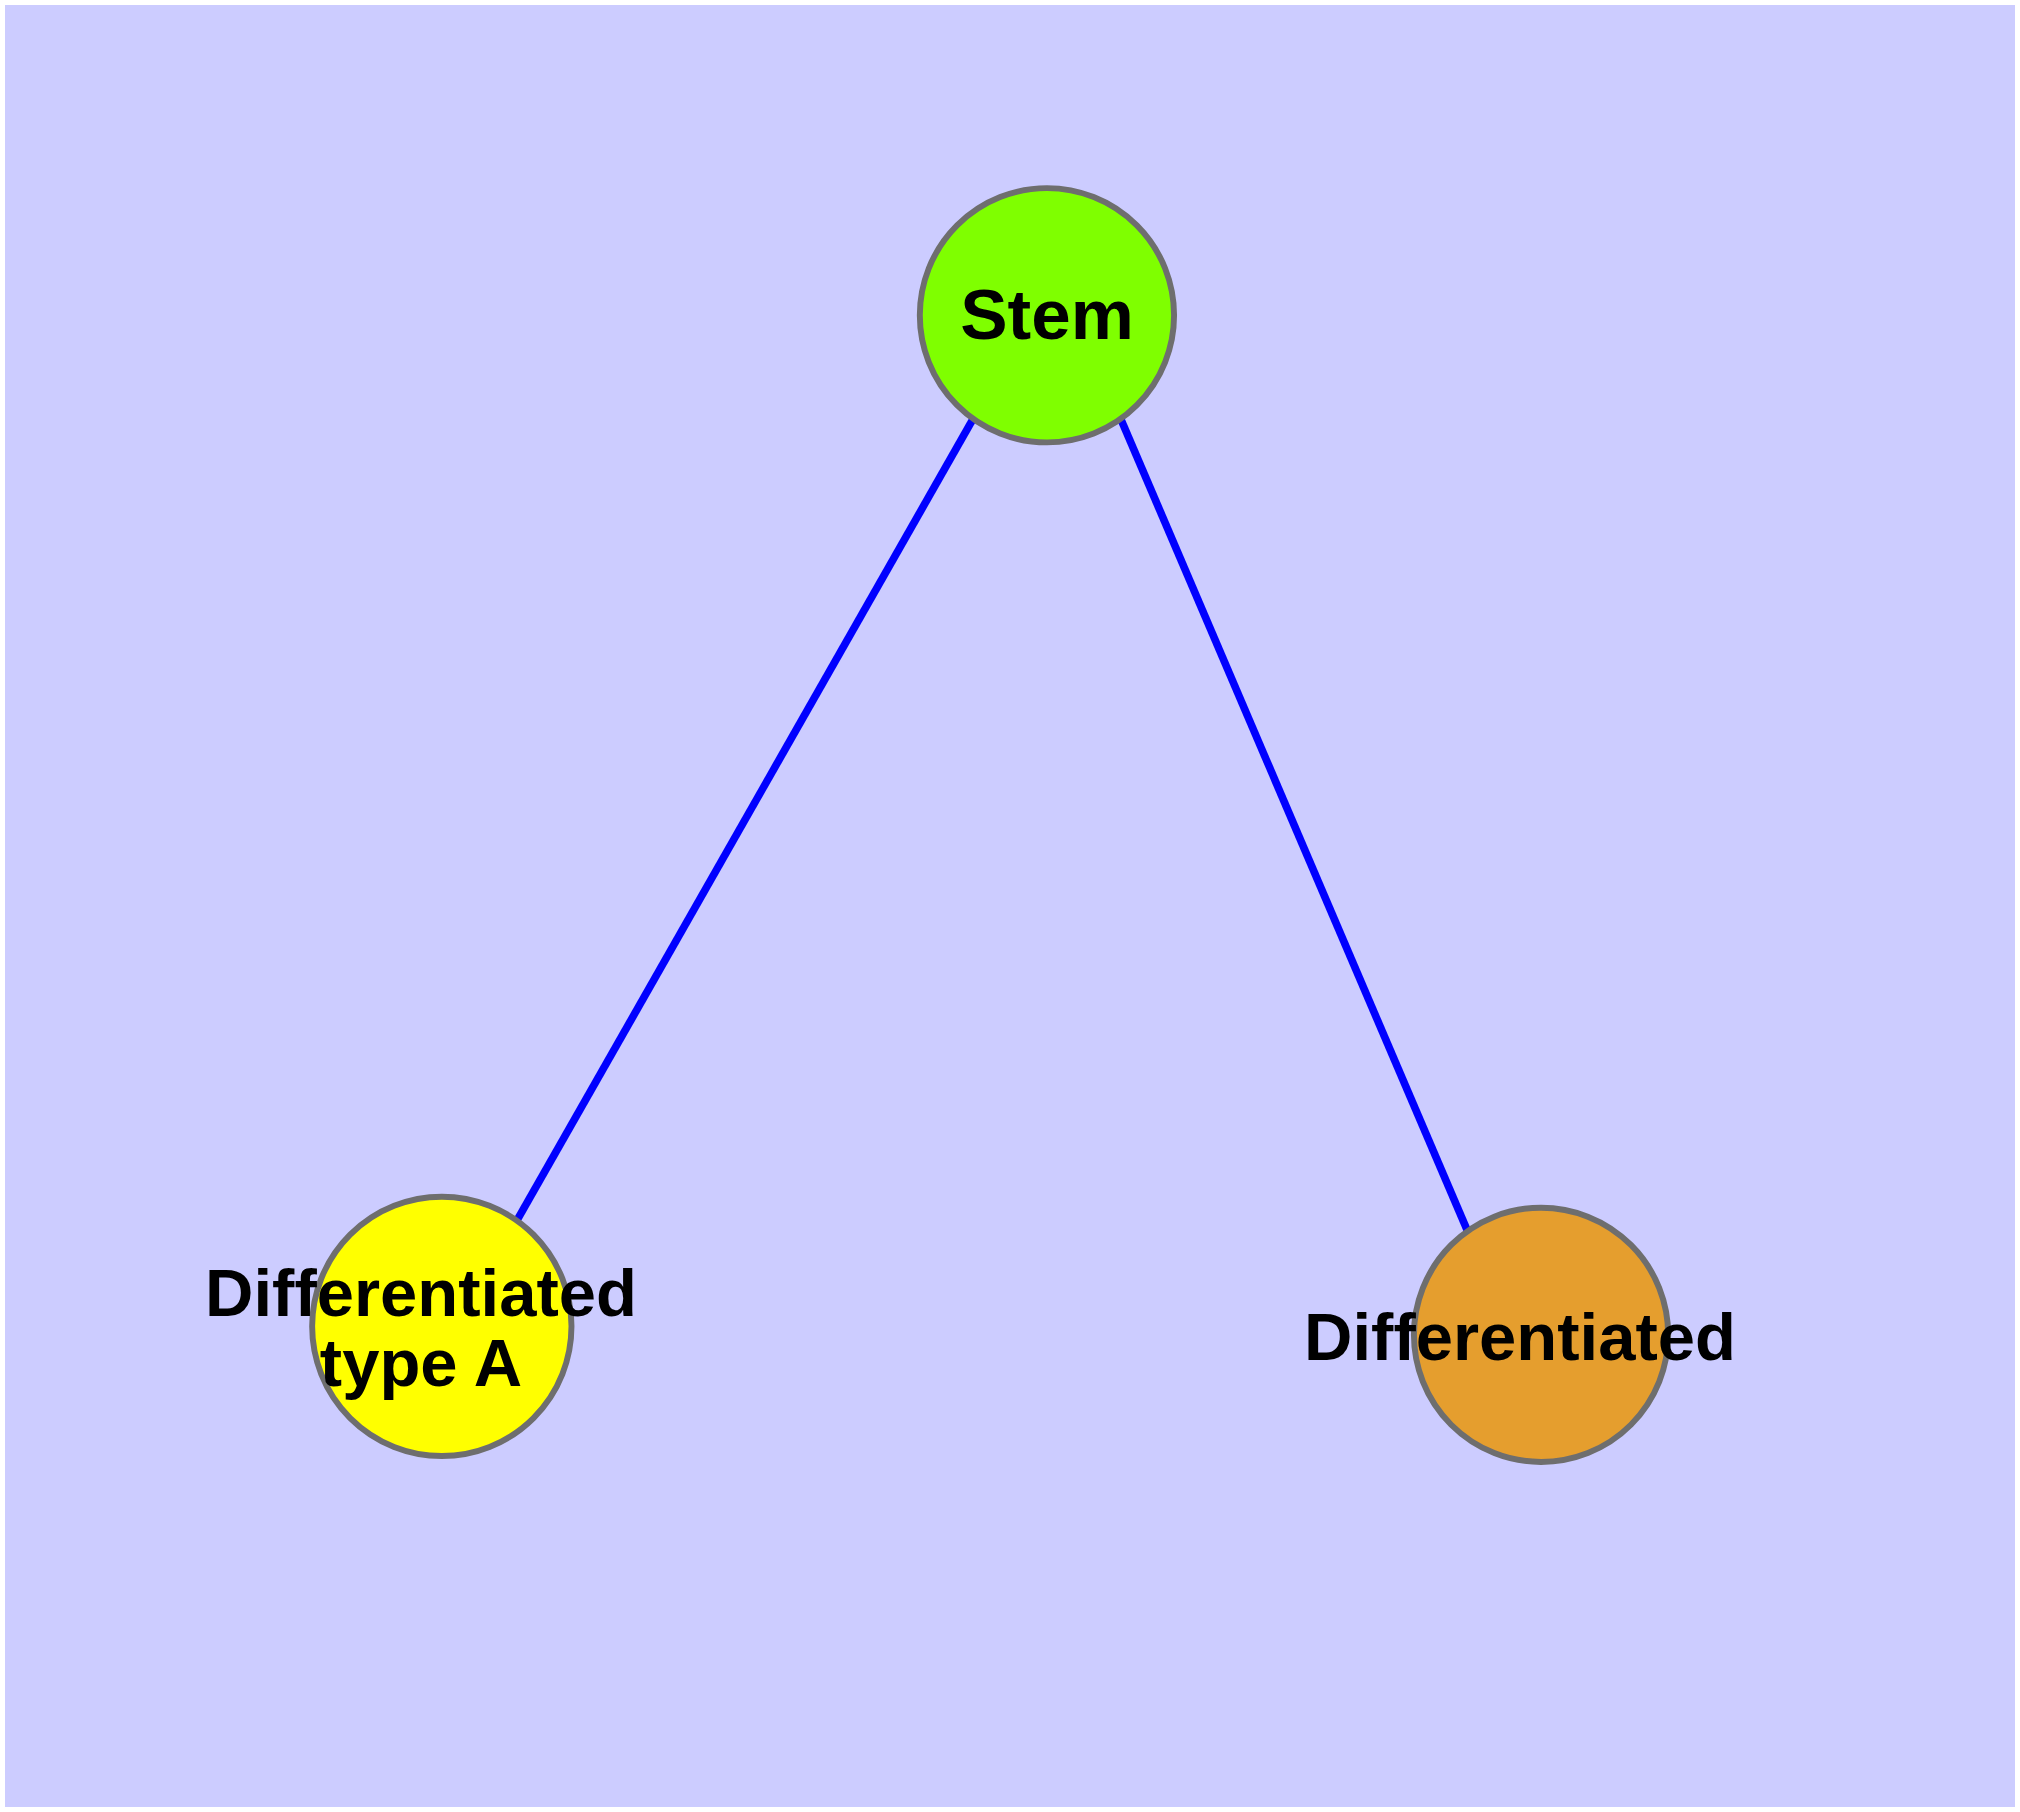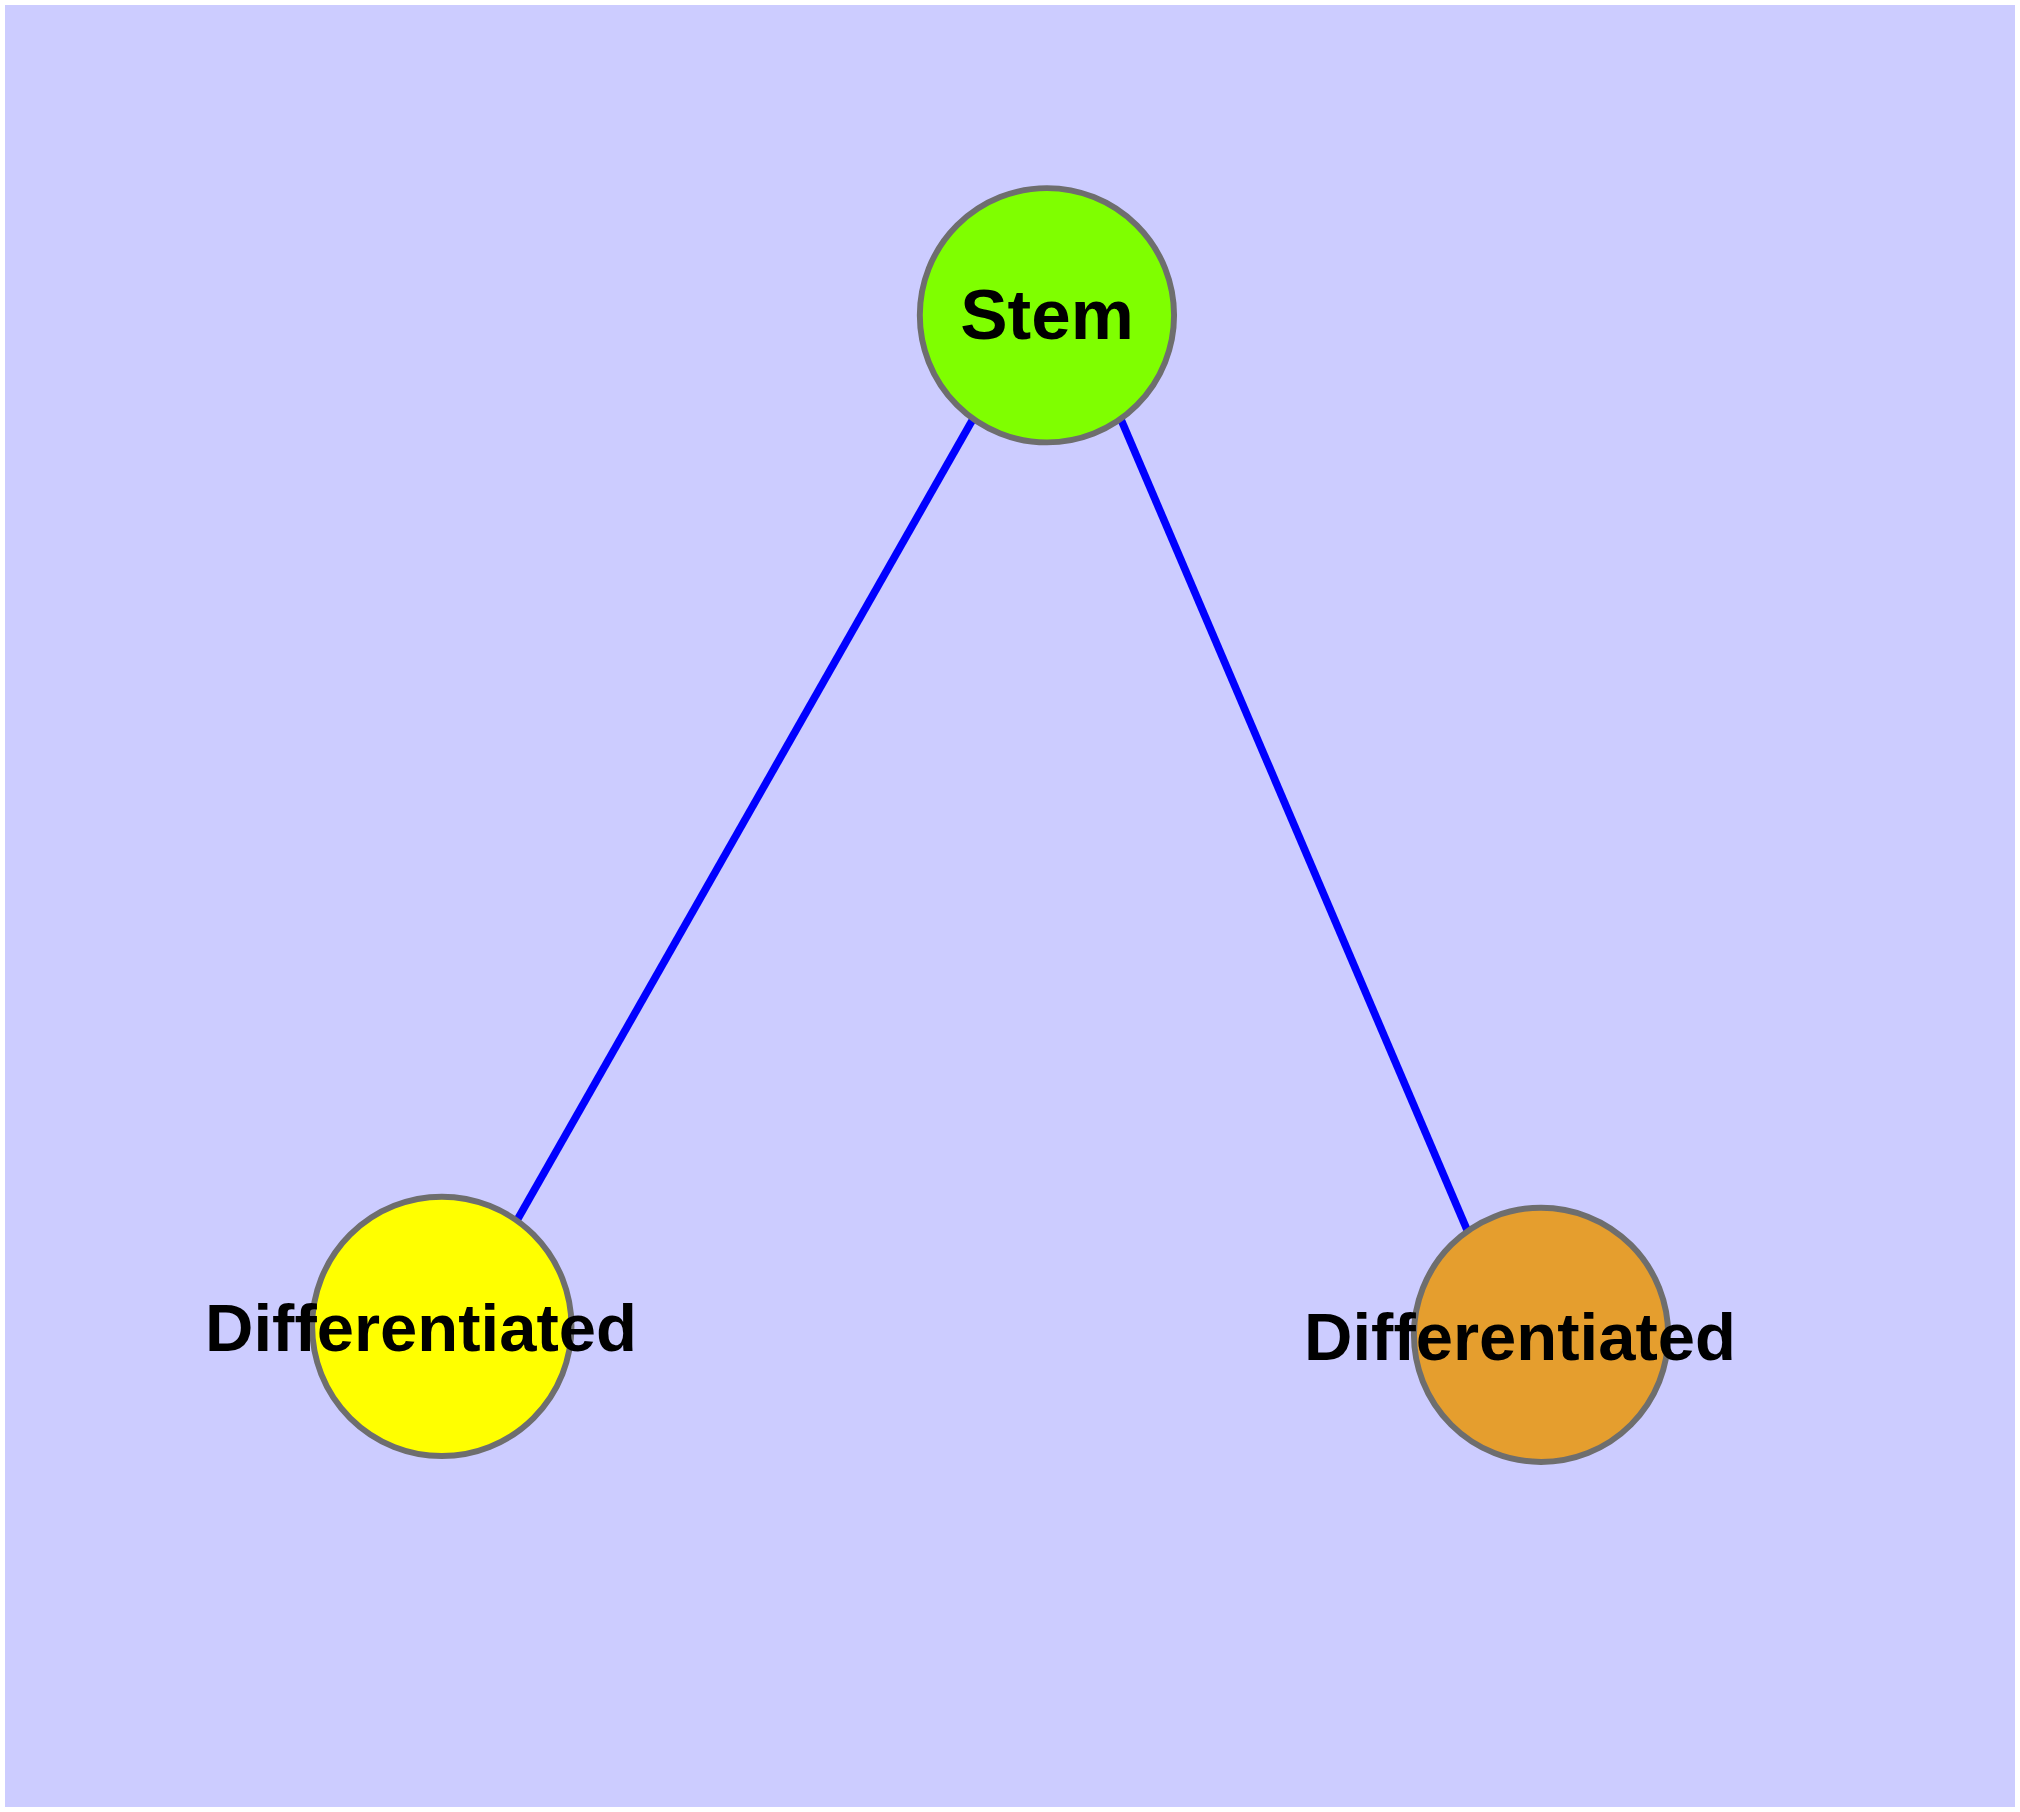--- a/index.html
+++ b/index.html
@@ -86,18 +86,18 @@
       </g>
     <g id="nodes-group">
         <circle cx="1235" cy="372" r="150" class="node-circle" fill="#7fff00" stroke="#6e6e6e"></circle>
         <circle cx="521" cy="1565" r="153" class="node-circle" fill="#ffff00" stroke="#6e6e6e"></circle>
         <circle cx="1818" cy="1575" r="150" class="node-circle" fill="#e59e2e" stroke="#6e6e6e"></circle>
       </g>
   </svg>
 
   <div id="labels-layer">
       <div class="node-label stem" style="left: 1047px; top: 315px;"><div>Stem</div></div>
-      <div class="node-label diff" style="left: 421px; top: 1328px;"><div>Differentiated</div></div>
+      <div class="node-label diff" style="left: 421px; top: 1328px;"><div>Differentiated</div><div>type A</div></div>
       <div class="node-label diff" style="left: 1520px; top: 1337px;"><div>Differentiated</div></div>
     </div>
 
 </div>
 
 
 </body></html>

